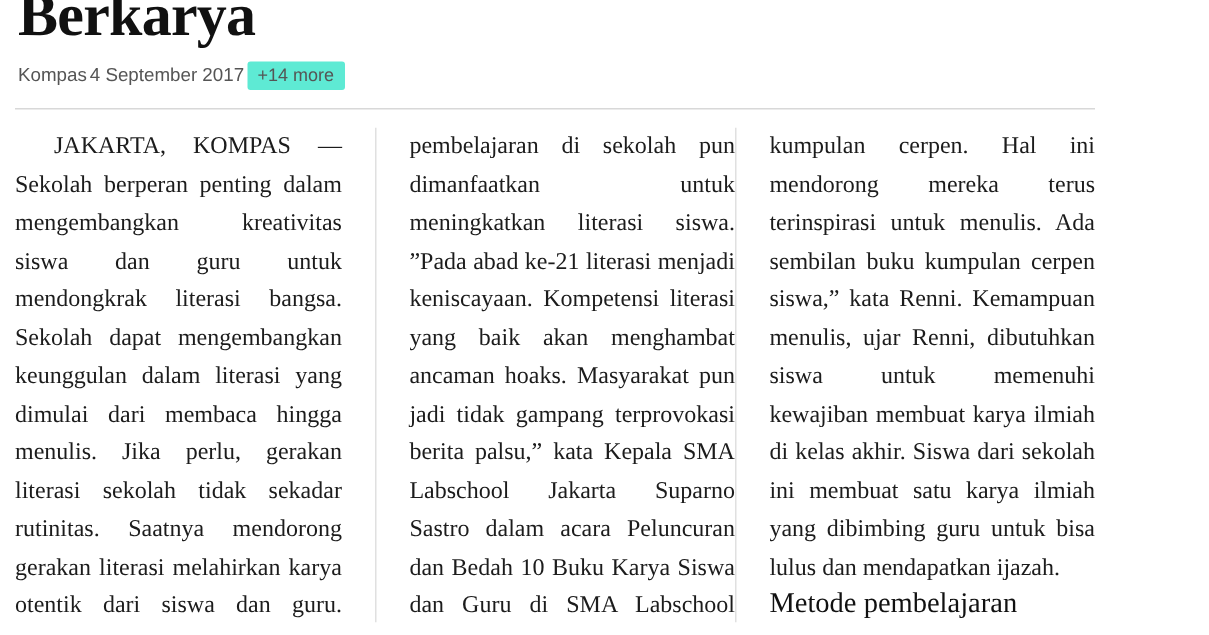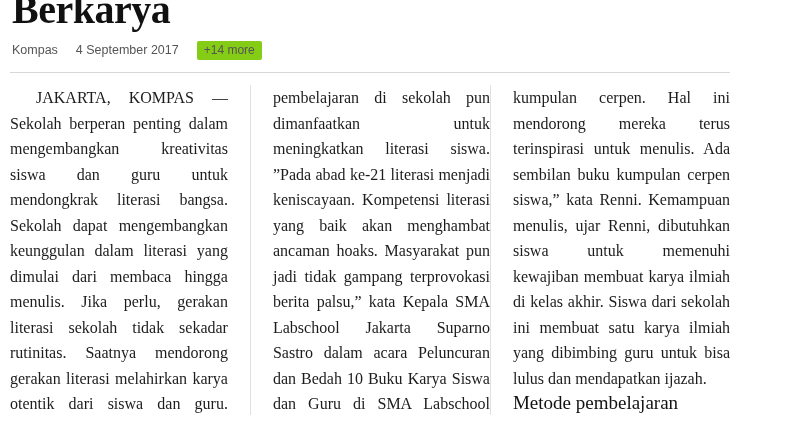--- a/index.html
+++ b/index.html
@@ -29,41 +29,41 @@
     letter-spacing: -0.5px;
     color: #111111;
     margin: 0;
     padding: 0 0 0 2px;
     position: relative;
     top: -12px;
   }
   .meta-row {
     display: flex;
     align-items: center;
-    gap: 18px;
+    gap: 2px;
     padding-left: 2px;
     position: relative;
     top: -4px;
     height: 20px;
   }
   .meta-source {
     font-family: "Liberation Sans", sans-serif;
     font-size: 12.5px;
     color: #555555;
   }
   .meta-date {
     font-family: "Liberation Sans", sans-serif;
     font-size: 12.5px;
     color: #555555;
   }
   .meta-more {
     font-family: "Liberation Sans", sans-serif;
     font-size: 12px;
     color: #555555;
-    background: #84cc16;
+    background: #5eead4;
     border-radius: 2px;
     padding: 3px 7px 4px 7px;
     line-height: 12px;
   }
   .rule {
     border: 0;
     border-top: 1px solid #d8d8d8;
     margin: 0;
     position: relative;
     top: 8px;

